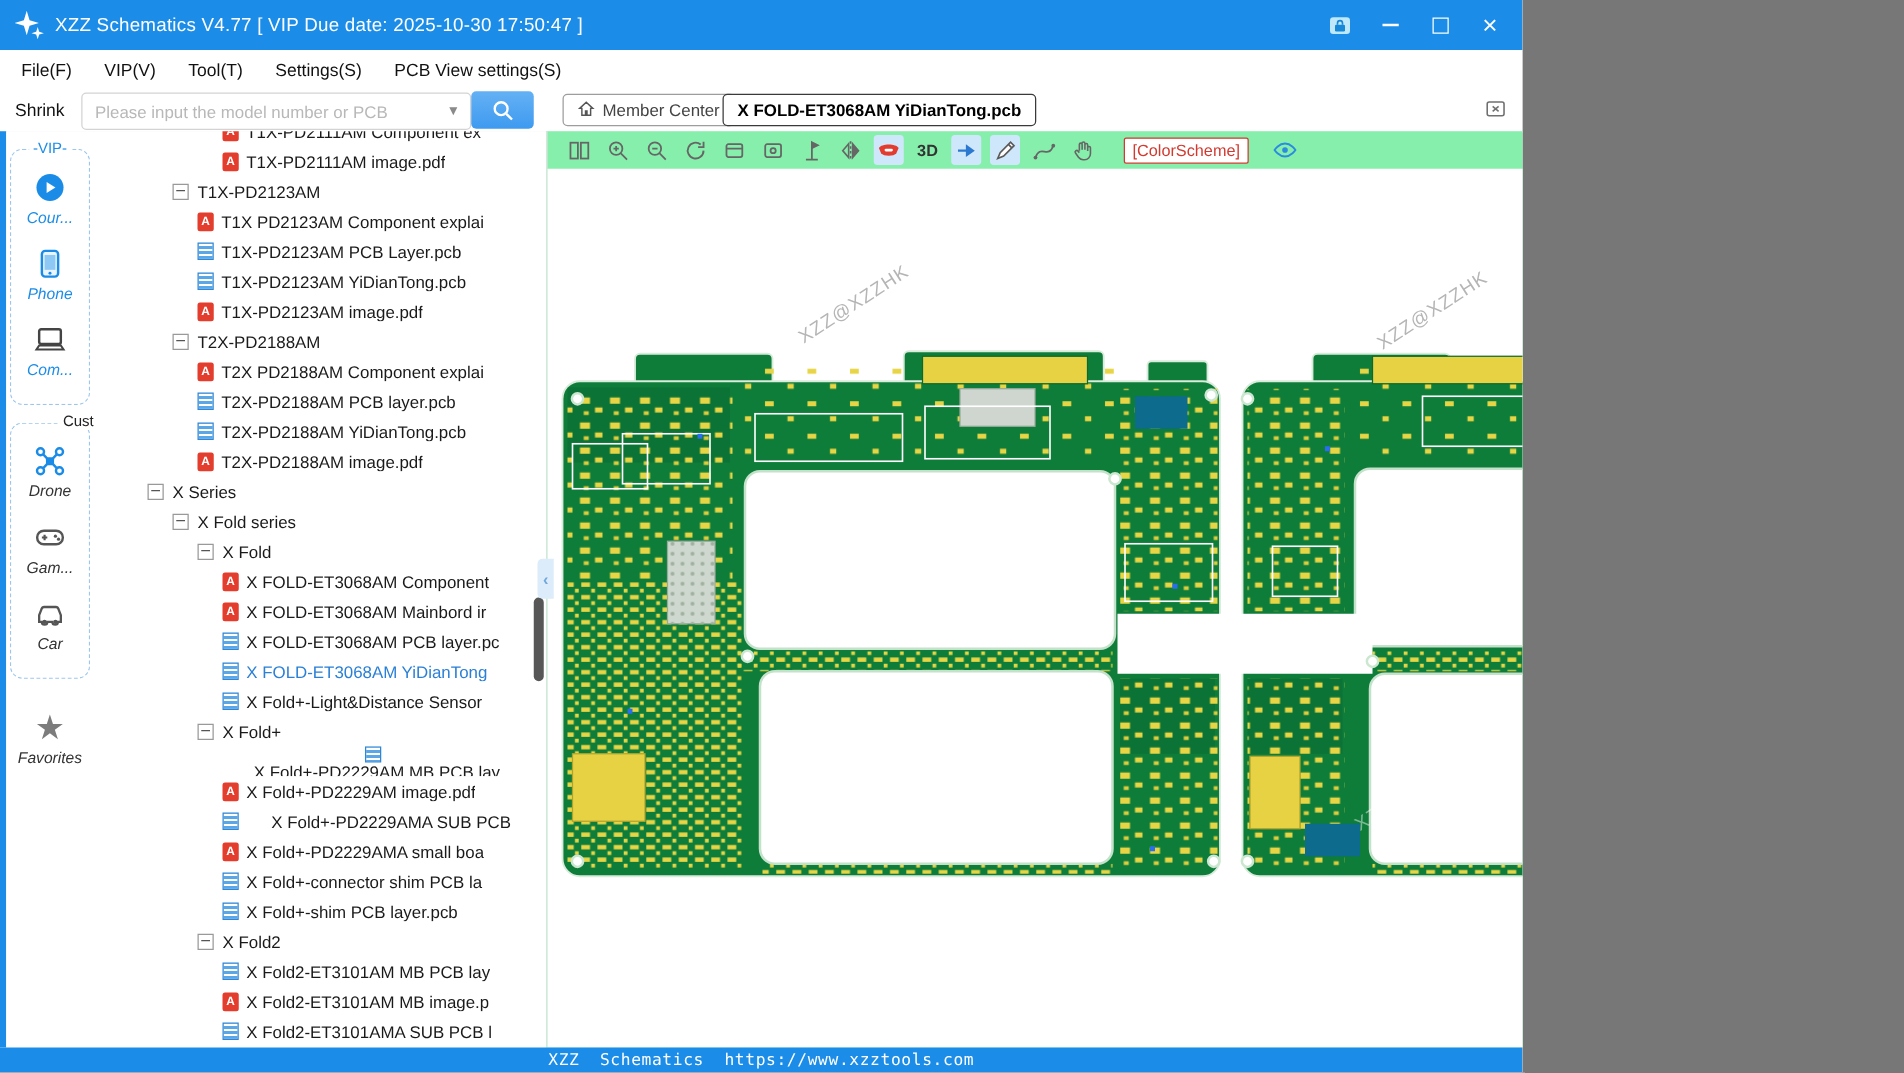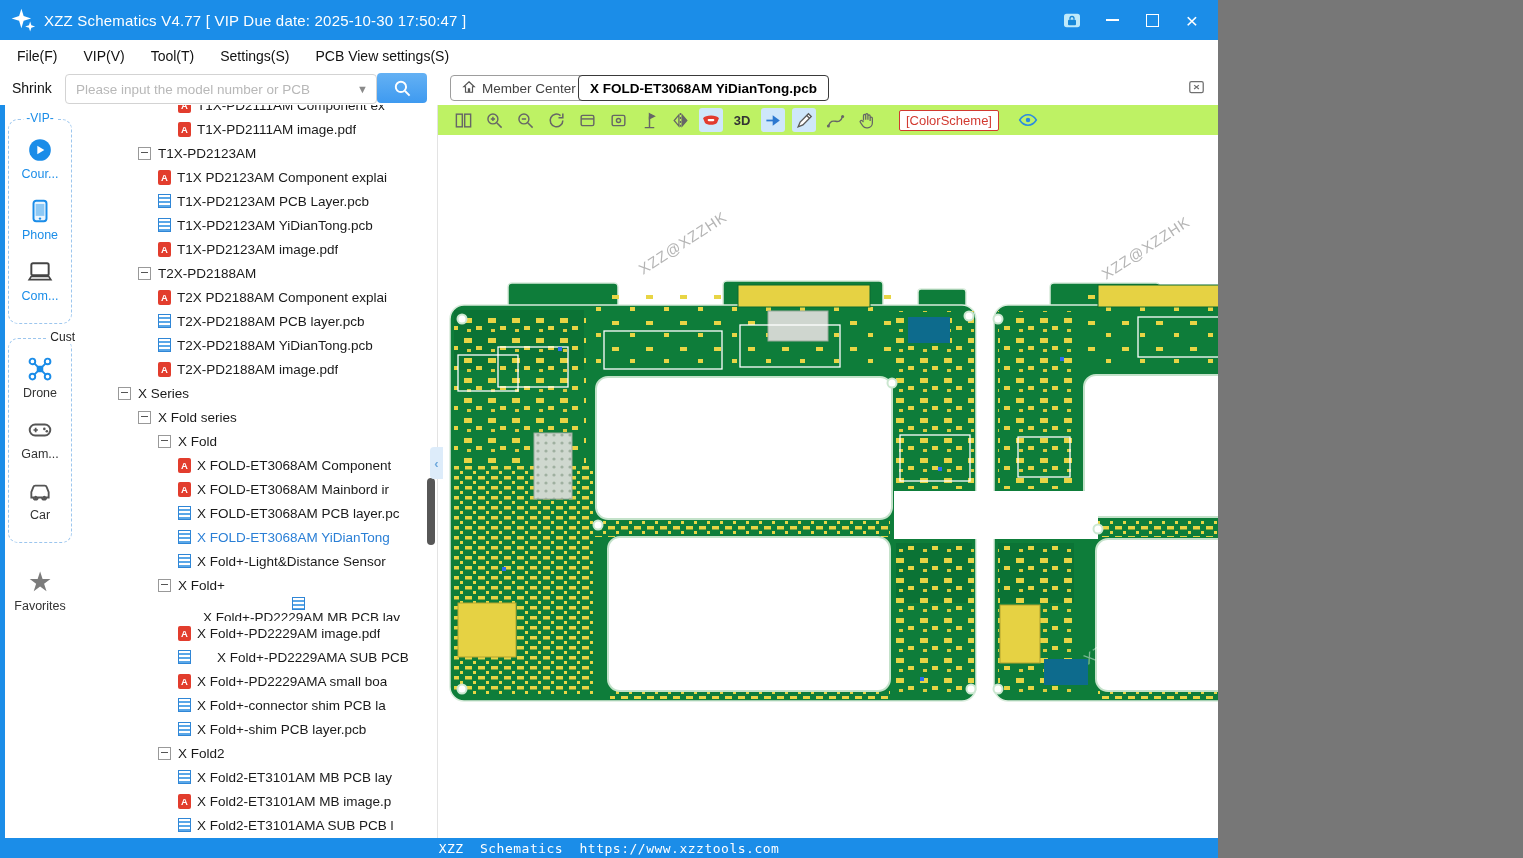--- a/index.html
+++ b/index.html
@@ -31,38 +31,38 @@
   .close-file{position:absolute;right:12px;top:6px;background:none;border:none;padding:0;}
   
   .left-accent{position:absolute;left:0;top:105px;width:5px;height:733px;background:#1b8de8;}
   .sidebar{position:absolute;left:5px;top:105px;width:70px;height:733px;background:#fff;}
   .sgroup{margin:14px 3px 0;border:1.5px dashed #9cc6ee;border-radius:10px;padding:16px 0 4px;position:relative;}
   .sgroup-legend{position:absolute;top:-9px;left:50%;transform:translateX(-50%);background:#fff;padding:0 3px;font-size:12px;white-space:nowrap;}
   .legend-blue{color:#1b8de8;}
   .legend-dark{color:#222;margin-left:31px;}
   .sitem{display:flex;flex-direction:column;align-items:center;margin-bottom:16px;cursor:default;}
   .sicon{height:28px;display:flex;align-items:center;justify-content:center;}
-  .slabel{font-size:12.5px;margin-top:3px;}
+  .slabel{font-size:12.5px;margin-top:3px;font-style:italic;}
   .slabel.blue{color:#1b8de8;}
   .slabel.dark{color:#333;}
   .fav{margin-top:26px;display:flex;flex-direction:column;align-items:center;}
   .star{font-size:27px;color:#7c7c7c;line-height:1;}
   
   .tree{position:absolute;left:75px;top:105px;width:362px;height:733px;background:#fff;overflow:hidden;}
   .tree-rows{position:absolute;left:0;top:-12px;right:12px;}
   .trow{height:24px;display:flex;align-items:center;font-size:13.5px;color:#1a1a1a;white-space:nowrap;overflow:hidden;}
   .trow.sel .tlabel{color:#2a7fd6;}
   .expander{flex:0 0 11px;width:11px;height:11px;border:1px solid #999;margin-right:7px;background:linear-gradient(#555,#555) center/7px 1.4px no-repeat,#fff;box-sizing:content-box;}
   .ticon{flex:0 0 13px;margin-right:6px;}
   .ticon.pdf{width:13px;height:15px;background:#e23d2d;border-radius:2px;color:#fff;font-size:9.5px;font-weight:bold;display:flex;align-items:center;justify-content:center;}
   .ticon.pcb{width:13px;height:14px;border:1px solid #2f86d6;background:repeating-linear-gradient(180deg,#fff 0 2px,#5aa7e8 2px 4px);box-sizing:border-box;}
   .tlabel{overflow:hidden;text-overflow:clip;}
   .vthumb{position:absolute;right:2px;top:373px;width:8px;height:67px;background:#575757;border-radius:4px;}
   
-  .main{position:absolute;left:437px;top:105px;width:1086px;height:733px;border-left:1px solid #e3e3e3;box-sizing:border-box;background:#bef264;}
+  .main{position:absolute;left:437px;top:105px;width:1086px;height:733px;border-left:1px solid #e3e3e3;box-sizing:border-box;background:#86efac;}
   .pcb-toolbar{height:30px;display:flex;align-items:center;gap:7px;padding-left:13px;position:relative;}
   .tbtn{width:24px;height:24px;display:flex;align-items:center;justify-content:center;background:none;border:none;border-radius:3px;padding:0;}
   .tbtn.active{background:#cfe7fb;}
   .t3d{font-size:13px;font-weight:bold;color:#333;}
   .colorscheme{margin-left:14px;border:1px solid #d23a30;color:#d23a30;background:#fff;font-size:13px;padding:2px 6px;border-radius:2px;font-family:inherit;}
   .eyebtn{margin-left:10px;}
   .layerbtn{position:absolute;right:16px;top:3px;}
   .canvas{position:absolute;left:0;top:30px;width:1086px;height:703px;background:#fff;overflow:hidden;}
   .collapse-handle{position:absolute;left:430px;top:447px;width:13px;height:32px;background:#ddecfa;color:#6ea8dc;
      border-radius:4px 0 0 4px;display:flex;align-items:center;justify-content:center;font-size:13px;font-weight:bold;z-index:5;}

